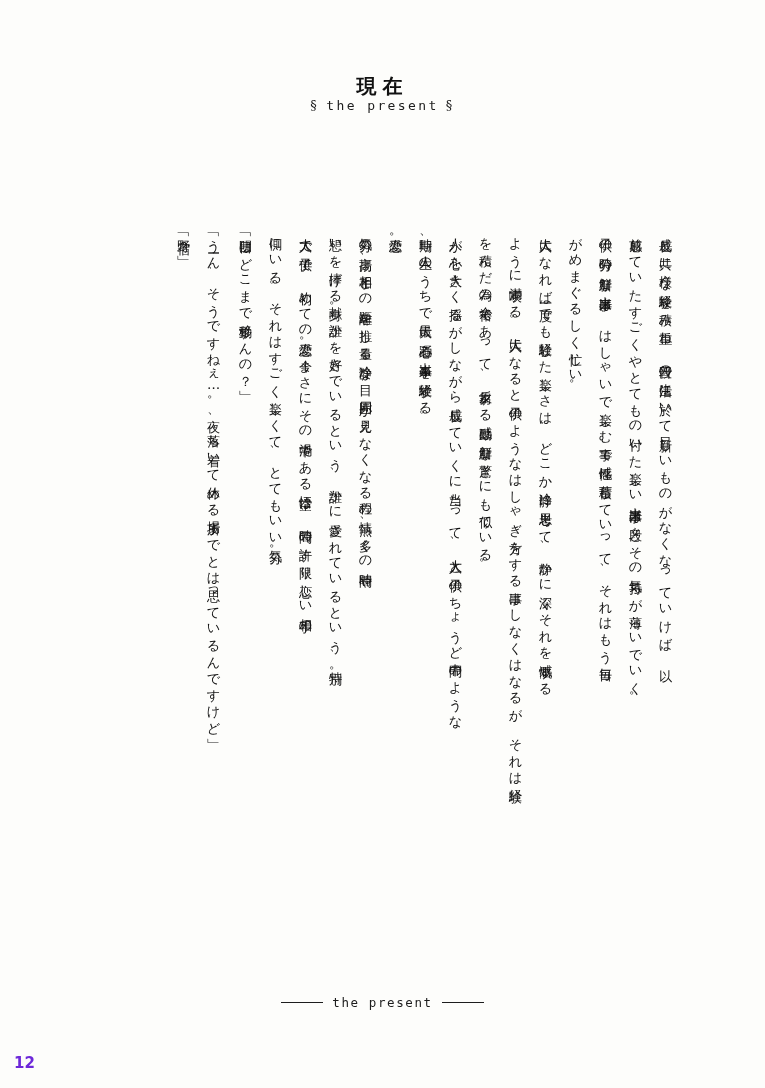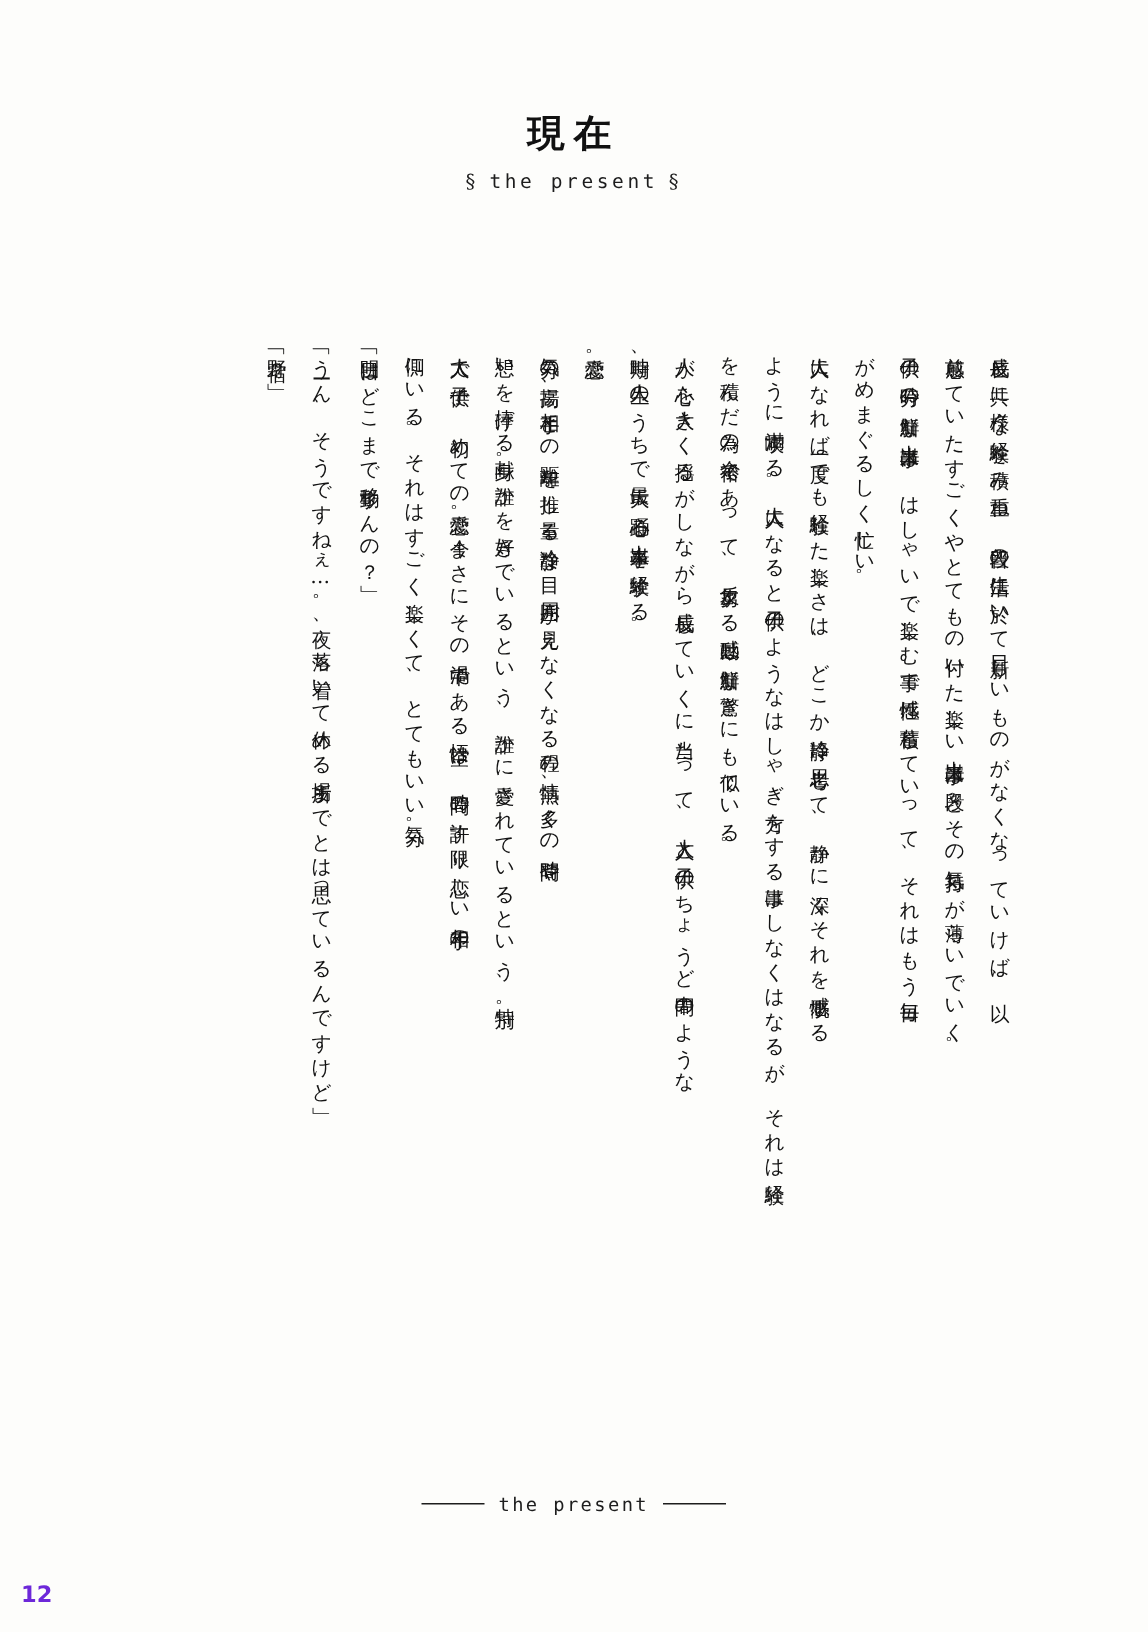--- a/index.html
+++ b/index.html
@@ -23,28 +23,27 @@
   
   .heading-block {
     position: absolute;
     top: 74px;
     left: 0;
     right: 0;
     text-align: center;
   }
   .title-jp {
     font-family: "DejaVu Serif", "Liberation Serif", serif;
-    font-size: 25px;
+    font-size: 20px;
     font-weight: 700;
     letter-spacing: 6px;
     color: #111111;
     line-height: 1.2;
   }
   .subtitle-line {
-    margin-top: 10px;
     font-family: "DejaVu Sans Mono", monospace;
     font-size: 13px;
     letter-spacing: 2.4px;
     color: #1d1d1d;
     text-align: center;
   }
   .subtitle-line .mark {
     font-family: "DejaVu Serif", serif;
     font-size: 13px;
     padding: 0 7px;

